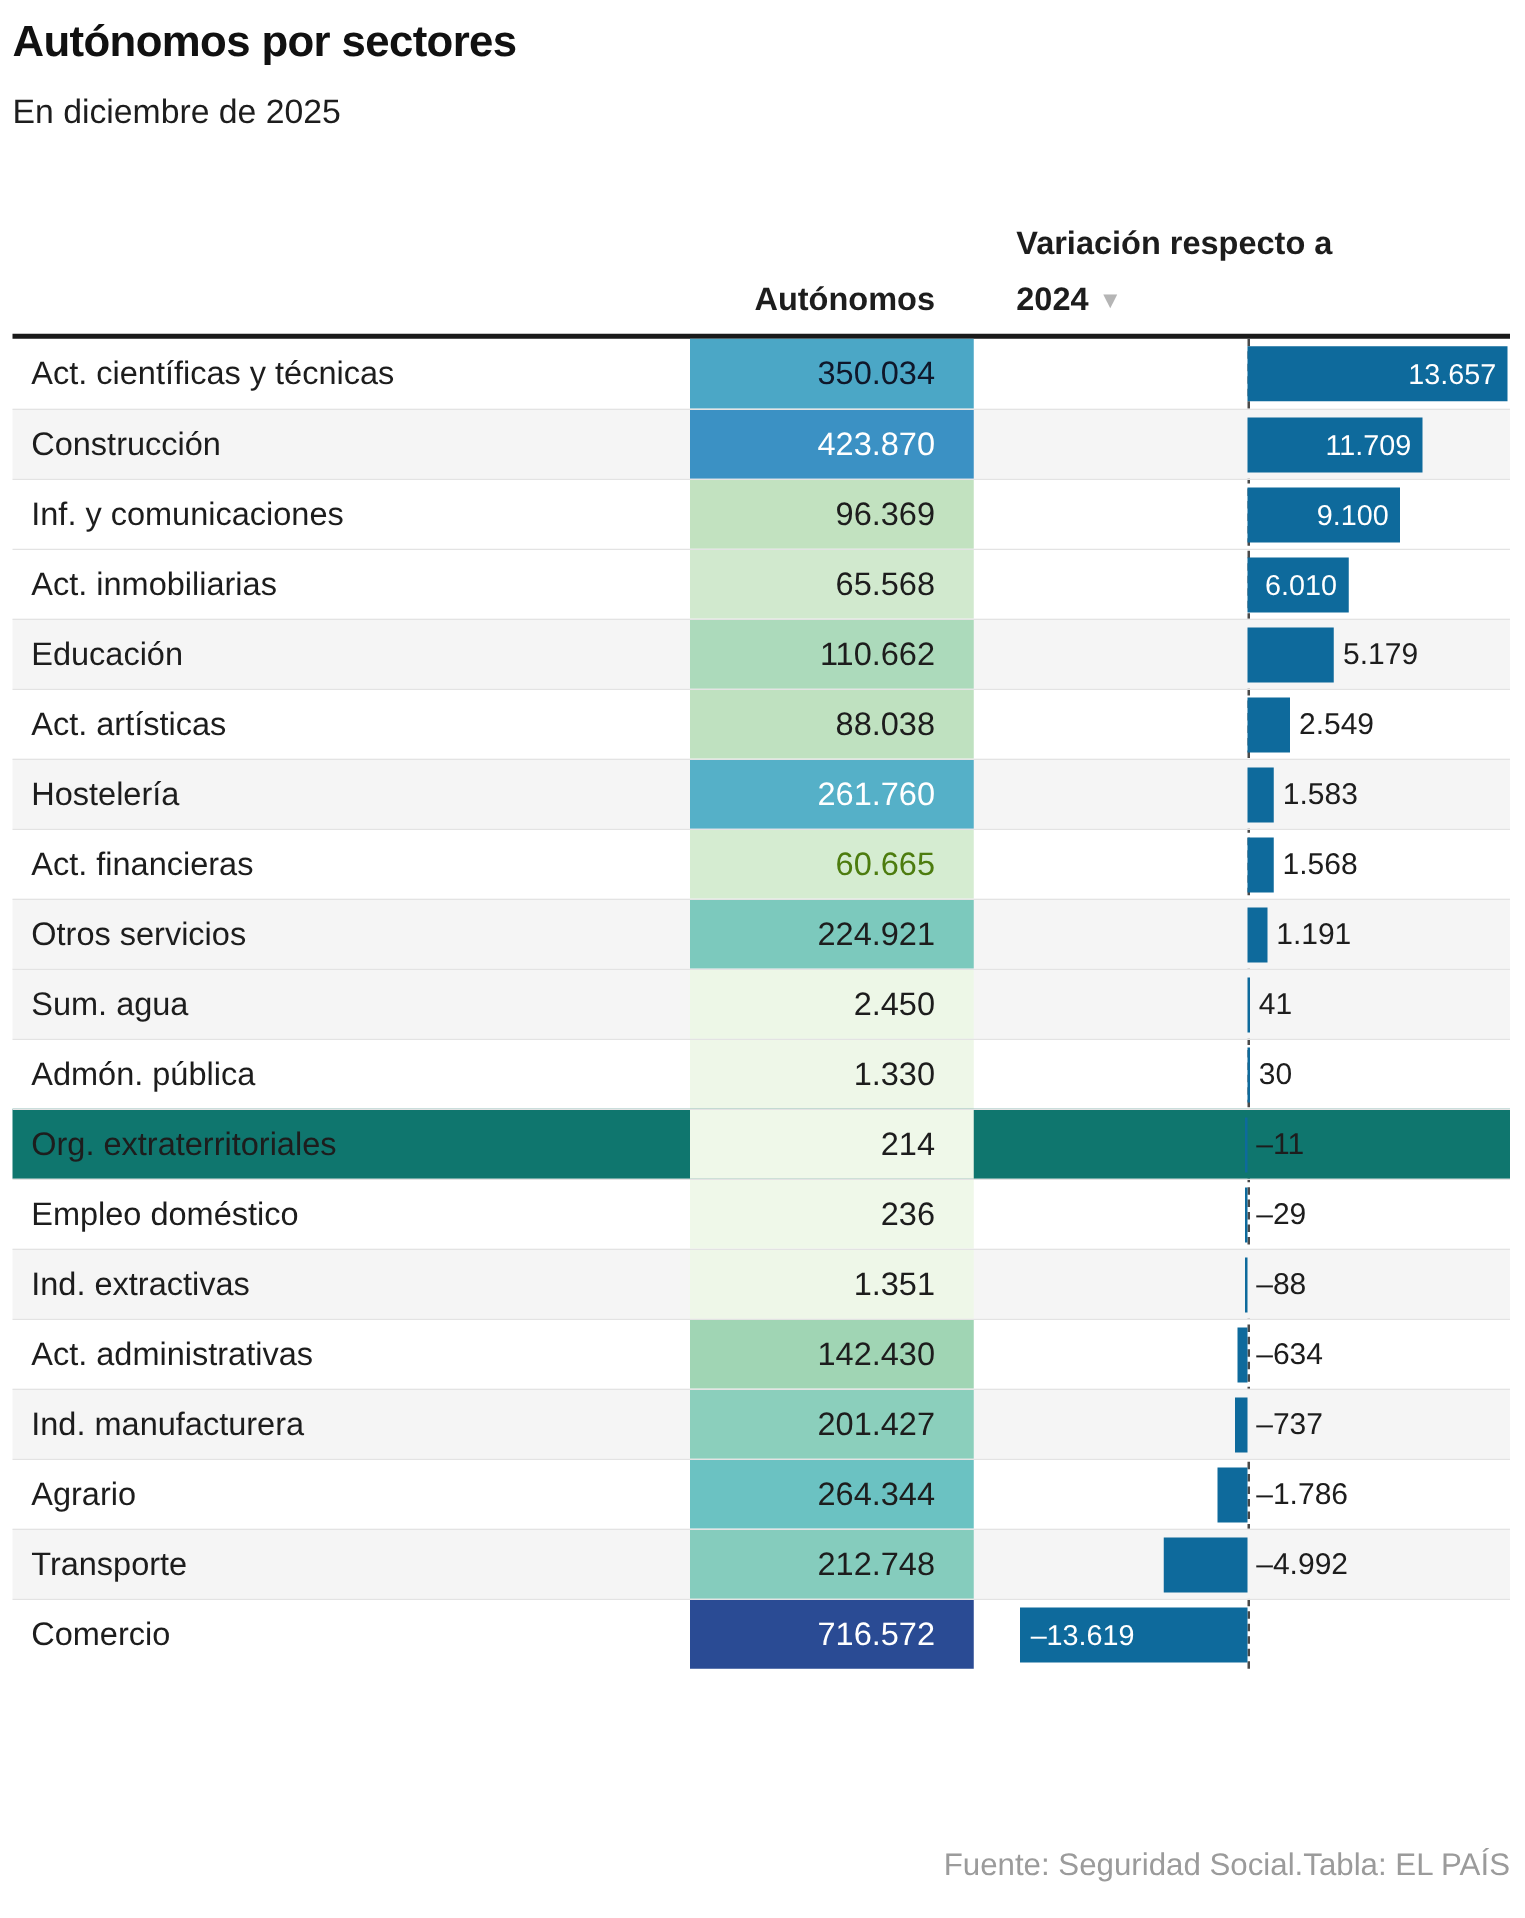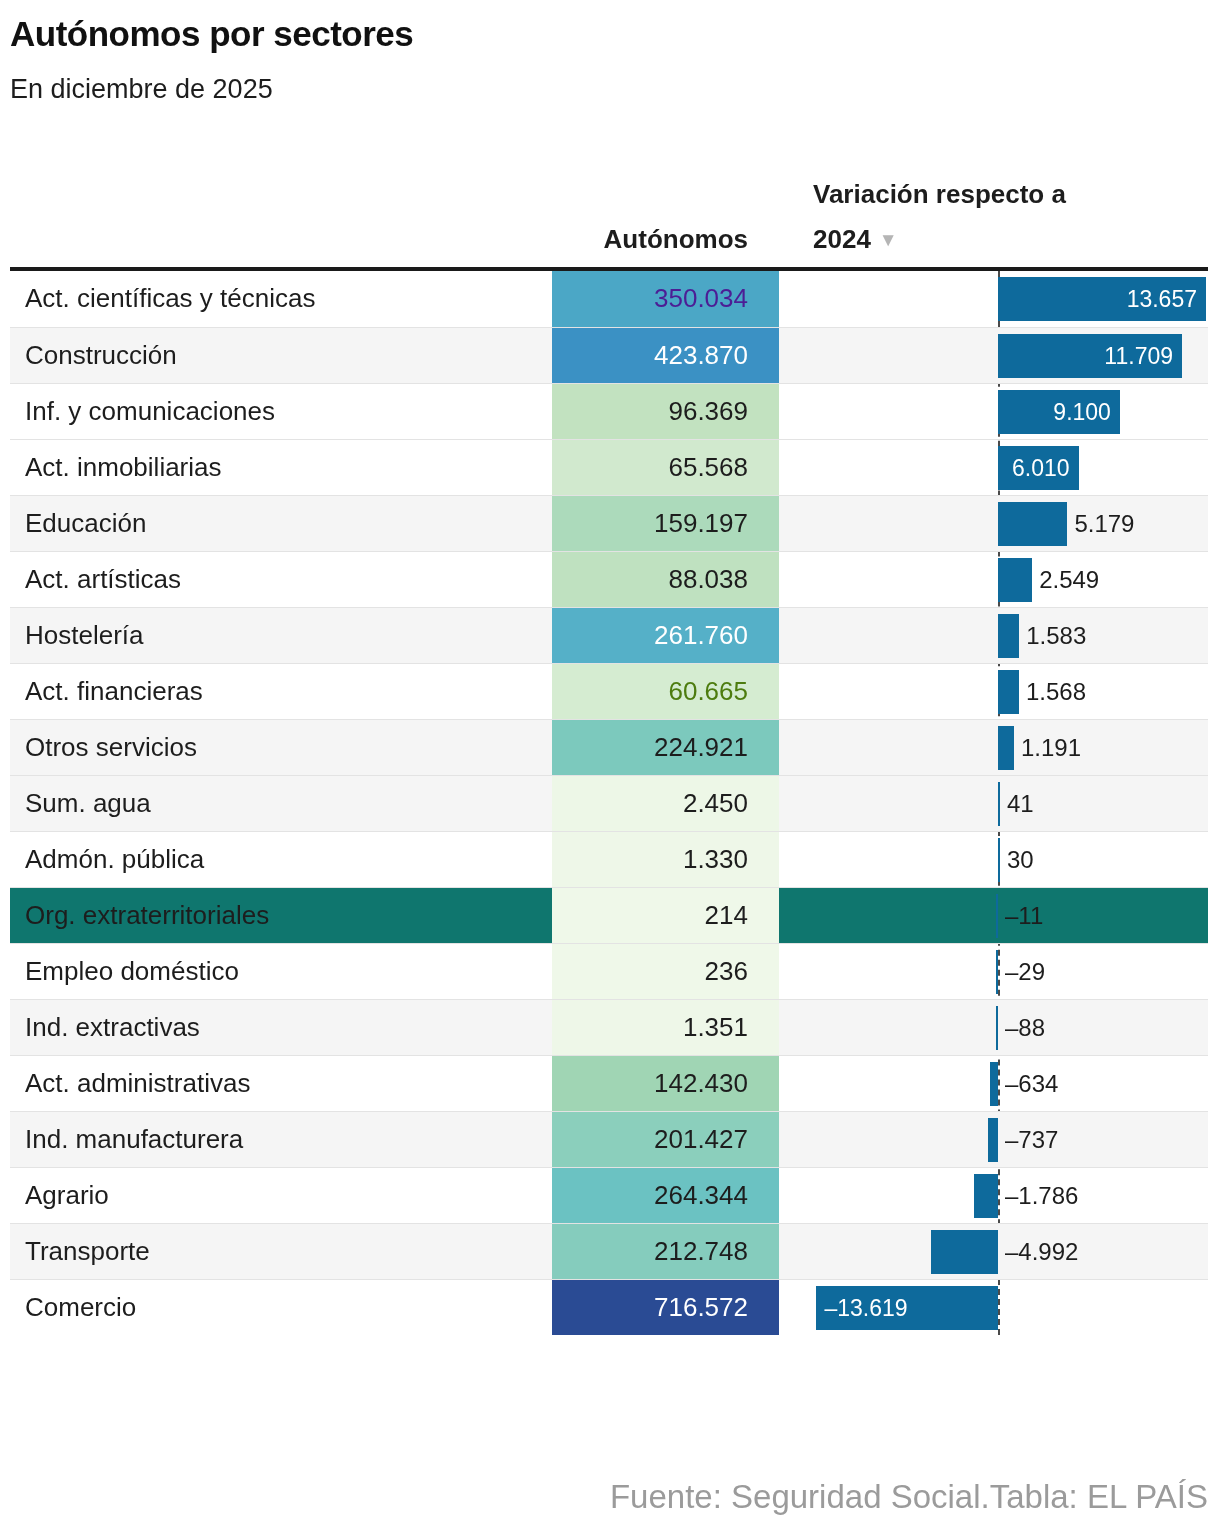--- a/index.html
+++ b/index.html
@@ -61,21 +61,21 @@
   .bar.inside-left{justify-content:flex-start;}
   .bar-label{
     position:absolute;top:0;line-height:56px;font-size:24px;color:#1d1d1d;
     white-space:nowrap;z-index:2;
   }
   .bar-label.inside{
     position:static;line-height:normal;color:#ffffff;font-size:23px;padding:0 9px;
   }
   .footer{
     position:absolute;right:12px;top:1478px;
-    font-size:33px;color:#9b9b9b;text-align:right;white-space:nowrap;
+    font-size:25px;color:#9b9b9b;text-align:right;white-space:nowrap;
   }
 </style>
 </head>
 <body>
 
 <div class="page">
 
   <div class="title">Autónomos por sectores</div>
   <div class="subtitle">En diciembre de 2025</div>
 
@@ -88,33 +88,33 @@
     <span>2024</span><span class="sort-icon" style="color: rgb(181, 181, 181);">▼</span>
   </div>
 
   <div class="rule" style="background: rgb(26, 26, 26);"></div>
 
   <div class="tablewrap">
     <div class="baseline" style="border-left-color: rgb(74, 74, 74);"></div>
   <div class="row">
     <span class="sector">Act. científicas y técnicas</span>
     <div class="heat" style="background: rgb(75, 167, 198);">
-      <span class="num" style="color: #4c1d95;">350.034</span>
+      <span class="num" style="color: #0f172a;">350.034</span>
     </div>
     <div class="bar inside-right" style="width: 208px; background: rgb(14, 106, 156); left: 988px;">
           <span class="bar-label inside">13.657</span>
         </div>
 
   </div>
       <div class="row alt" style="background: rgb(245, 245, 245);">
     <span class="sector">Construcción</span>
     <div class="heat" style="background: rgb(59, 145, 196);">
       <span class="num" style="color: rgb(255, 255, 255);">423.870</span>
     </div>
-    <div class="bar inside-right" style="width: 184px; background: rgb(14, 106, 156); left: 988px;">
+    <div class="bar inside-right" style="width: 140px; background: rgb(14, 106, 156); left: 988px;">
           <span class="bar-label inside">11.709</span>
         </div>
 
   </div>
       <div class="row">
     <span class="sector">Inf. y comunicaciones</span>
     <div class="heat" style="background: rgb(194, 226, 192);">
       <span class="num" style="color: rgb(29, 29, 29);">96.369</span>
     </div>
     <div class="bar inside-right" style="width: 121.937px; background: rgb(14, 106, 156); left: 988px;">
@@ -128,21 +128,21 @@
       <span class="num" style="color: rgb(29, 29, 29);">65.568</span>
     </div>
     <div class="bar inside-right" style="width: 80.5323px; background: rgb(14, 106, 156); left: 988px;">
           <span class="bar-label inside">6.010</span>
         </div>
 
   </div>
       <div class="row alt" style="background: rgb(245, 245, 245);">
     <span class="sector">Educación</span>
     <div class="heat" style="background: rgb(172, 218, 187);">
-      <span class="num" style="color: rgb(29, 29, 29);">159.197</span>
+      <span class="num" style="color: rgb(29, 29, 29);">110.662</span>
     </div>
     <div class="bar" style="width: 69.3972px; background: rgb(14, 106, 156); left: 988px;"></div>
     <span class="bar-label" style="left: 1064.4px;">5.179</span>
   </div>
       <div class="row">
     <span class="sector">Act. artísticas</span>
     <div class="heat" style="background: rgb(191, 225, 192);">
       <span class="num" style="color: rgb(29, 29, 29);">88.038</span>
     </div>
     <div class="bar" style="width: 34.1559px; background: rgb(14, 106, 156); left: 988px;"></div>

